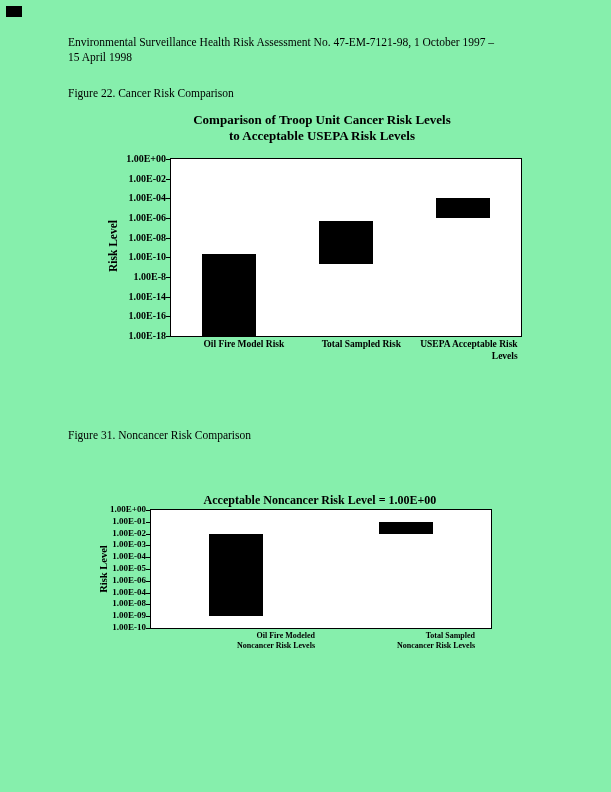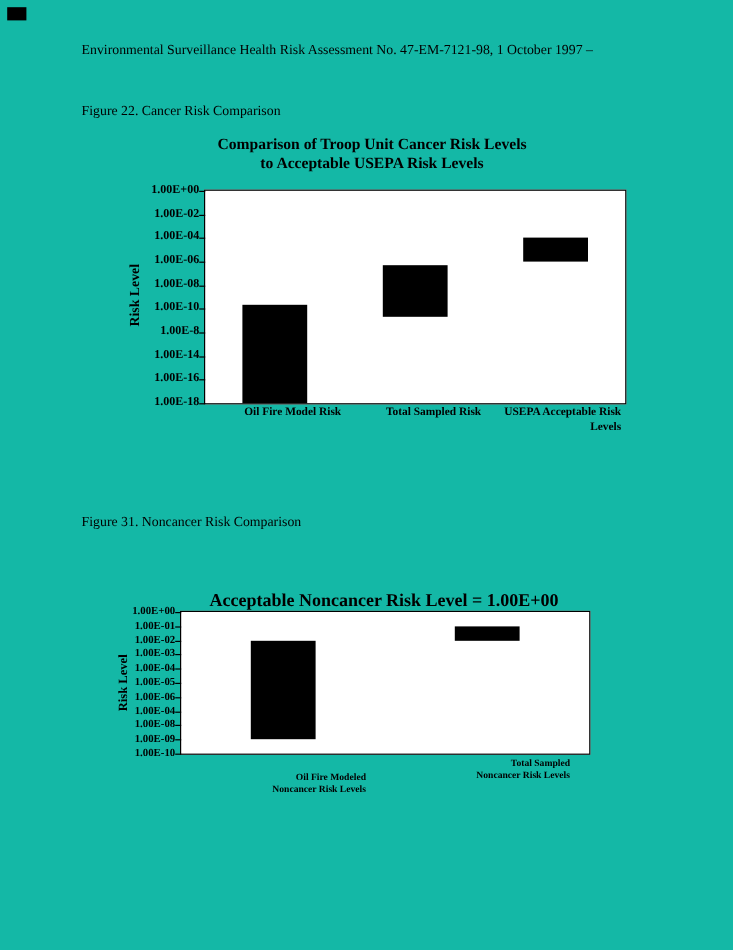--- a/index.html
+++ b/index.html
@@ -1,20 +1,20 @@
 <!DOCTYPE html>
 <html><head>
 <meta charset="utf-8">
 <style>
   html, body { margin: 0; padding: 0; background: #ffffff; }
   .page {
     position: relative;
     width: 611px;
     height: 792px;
-    background: #14b8a6;
+    background: #86efac;
     color: #000000;
     font-family: "Liberation Serif", serif;
     overflow: hidden;
   }
   .corner-mark {
     position: absolute; left: 6px; top: 6px;
     width: 16px; height: 11px; background: #000;
   }
   .header {
     position: absolute; left: 68px; top: 35px; width: 482px;
@@ -22,30 +22,30 @@
   }
   .caption { position: absolute; font-size: 11.5px; }
   #cap22 { left: 68px; top: 87px; }
   #cap23 { left: 68px; top: 429px; }
 
   .chart { position: absolute; }
   #chart1 { left: 70px; top: 108px; width: 480px; height: 262px; }
   #chart2 { left: 70px; top: 452px; width: 480px; height: 212px; }
 
   .chart-title {
-    position: absolute; top: 4px; left: 0; width: 100%;
+    position: absolute; top: 4px; left: 12px; width: 100%;
     text-align: center; font-weight: bold; line-height: 1.2;
   }
   #chart1 .chart-title { font-size: 13px; }
   #chart2 .chart-title { font-size: 11.5px; letter-spacing: 1.3px; }
 
   .annotation {
     position: absolute; text-align: center; font-weight: bold;
   }
-  #chart2 .annotation { left: 80px; top: 41px; width: 340px; font-size: 15px; }
+  #chart2 .annotation { left: 80px; top: 41px; width: 340px; font-size: 12px; }
 
   .plot { position: absolute; border: 1px solid #000; background: #fff; }
   #chart1 .plot { left: 100px; top: 50px;  width: 350px; height: 177px; }
   #chart2 .plot { left: 80px;  top: 57px;  width: 340px; height: 118px; }
 
   .yticks { position: absolute; }
   #chart1 .yticks { left: 34px; top: 50px; width: 62px; height: 177px; font-size: 10px; }
   #chart2 .yticks { left: 20px; top: 57px; width: 56px; height: 118px; font-size: 9px; }
   .ytick {
     position: absolute; right: 0; transform: translateY(-50%);
@@ -77,20 +77,21 @@
 </style>
 </head>
 <body>
 
 <div class="page">
 
   <div class="corner-mark"></div>
 
   <div class="header">
     <div>Environmental Surveillance Health Risk Assessment No. 47-EM-7121-98, 1 October 1997 –</div>
+    <div>15 April 1998</div>
   </div>
 
   <div class="caption" id="cap22">Figure 22. Cancer Risk Comparison</div>
 
   <div class="chart" id="chart1">
     <div class="chart-title">
       <div>Comparison of Troop Unit Cancer Risk Levels</div>
       <div>to Acceptable USEPA Risk Levels</div>
     </div>
     <div class="ylabel">Risk Level</div>
@@ -156,21 +157,21 @@
         <div class="tickmark" style="top: 59px;"></div>
         <div class="tickmark" style="top: 70.8px;"></div>
         <div class="tickmark" style="top: 82.6px;"></div>
         <div class="tickmark" style="top: 94.4px;"></div>
         <div class="tickmark" style="top: 106.2px;"></div>
         <div class="tickmark" style="top: 118px;"></div>
         <div class="bar" style="left: 58px; width: 54px; top: 23.6px; height: 82.6px; background: rgb(0, 0, 0);"></div>
         <div class="bar" style="left: 228px; width: 54px; top: 11.8px; height: 11.8px; background: rgb(0, 0, 0);"></div>
       </div>
     <div class="xlabels">
-        <div class="xcat" style="left: 15px; width: 140px; margin-top: 12px;">Oil Fire Modeled
+        <div class="xcat" style="left: 25px; width: 140px;">Oil Fire Modeled
 Noncancer Risk Levels</div>
         <div class="xcat" style="left: 185px; width: 140px;">Total Sampled
 Noncancer Risk Levels</div>
       </div>
   </div>
 
 
 </div>
 
 </body></html>

